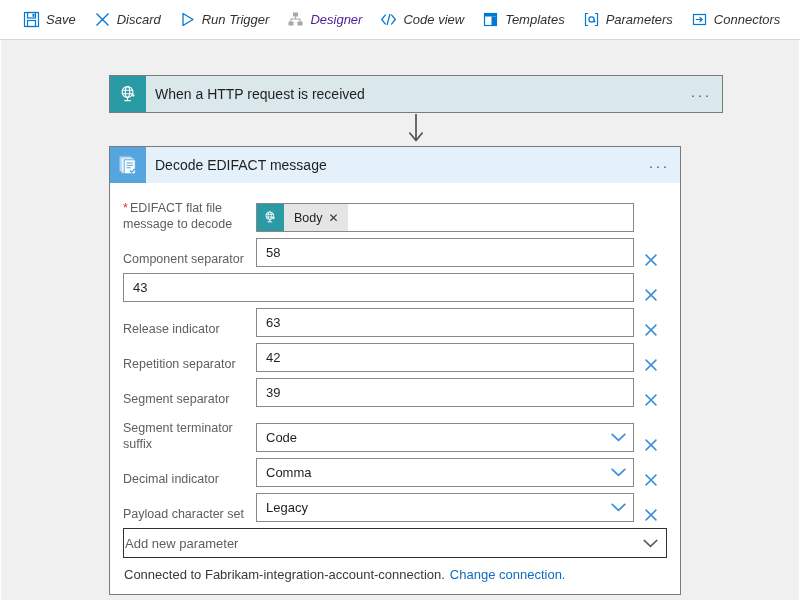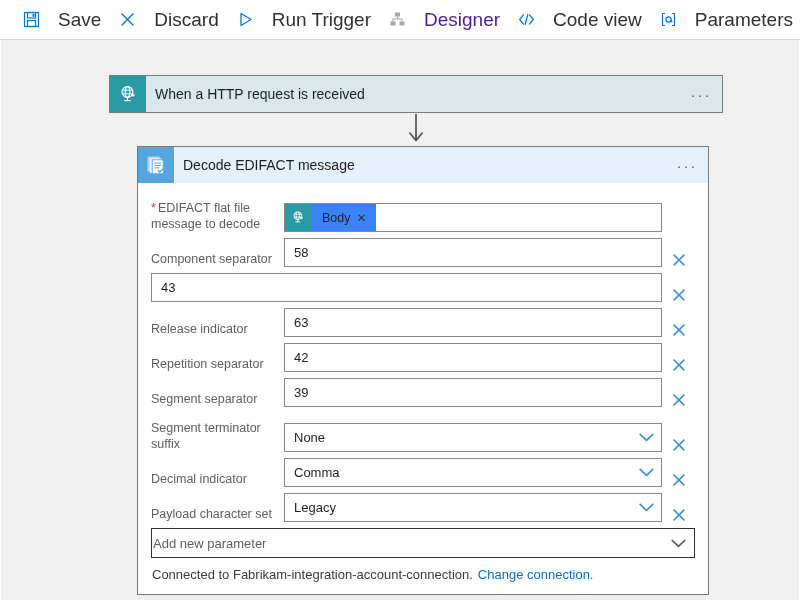--- a/index.html
+++ b/index.html
@@ -28,23 +28,24 @@
   }
   .tb-item {
     display: flex;
     align-items: center;
     height: 30px;
     padding: 0 9px;
     cursor: pointer;
     white-space: nowrap;
   }
   .tb-item .tb-label {
-    font-size: 19px;
+    font-size: 13px;
     color: #323130;
-    margin-left: 18px;
+    margin-left: 6px;
+    font-style: italic;
   }
   .tb-item.disabled .tb-label { color: #4c1d95; }
   .tb-ico {
     width: 17px;
     height: 17px;
     display: inline-flex;
     align-items: center;
     justify-content: center;
     flex: 0 0 auto;
   }
@@ -73,21 +74,21 @@
     background: #ffffff;
   }
   .card-head {
     height: 36px;
     display: flex;
     align-items: center;
     box-sizing: border-box;
   }
   .trigger-card { width: 614px; }
   .trigger-card .card-head { background: #dae8ec; }
-  .action-card { width: 572px; margin-left: 28px; }
+  .action-card { width: 572px; }
   .action-card .card-head { background: #e4f1fa; }
 
   .card-icon {
     width: 36px;
     height: 36px;
     flex: 0 0 auto;
     display: flex;
     align-items: center;
     justify-content: center;
   }
@@ -168,21 +169,21 @@
     pointer-events: none;
   }
   .token-fld {
     height: 29px;
     padding: 0;
     align-items: stretch;
   }
   .token {
     display: flex;
     align-items: center;
-    background: #3b82f6;
+    background: #e5e5e5;
     height: 27px;
     margin: 0;
     cursor: default;
   }
   .token-ico {
     width: 27px;
     height: 27px;
     background: #2a9ba5;
     display: flex;
     align-items: center;
@@ -304,38 +305,38 @@
         <path d="M12.2 3.6 L16.2 8.5 L12.2 13.4" stroke="#0078d4" stroke-width="1.3" fill="none" stroke-linecap="round" stroke-linejoin="round"></path>
         <path d="M10.4 3.2 L7.6 13.8" stroke="#0078d4" stroke-width="1.3" fill="none" stroke-linecap="round"></path>
       </svg>
     </span>
     <span class="tb-label">Code view</span>
   </div>
 
   <div class="tb-item">
     <span class="tb-ico">
       <svg width="17" height="17" viewBox="0 0 17 17">
+        <rect x="2.5" y="2.5" width="12" height="12" fill="none" stroke="#0078d4" stroke-width="1.2"></rect>
+        <rect x="2.5" y="2.5" width="12" height="3" fill="#0078d4"></rect>
+        <rect x="9.5" y="5.5" width="5" height="9" fill="#0078d4"></rect>
+      </svg>
+    </span>
+    <span class="tb-label">Templates</span>
+  </div>
+
+  <div class="tb-item">
+    <span class="tb-ico">
+      <svg width="17" height="17" viewBox="0 0 17 17">
         <path d="M5 2.5 L2.5 2.5 L2.5 14.5 L5 14.5" stroke="#0078d4" stroke-width="1.2" fill="none"></path>
         <path d="M12 2.5 L14.5 2.5 L14.5 14.5 L12 14.5" stroke="#0078d4" stroke-width="1.2" fill="none"></path>
         <circle cx="8.5" cy="8.5" r="2.6" fill="none" stroke="#0078d4" stroke-width="1.2"></circle>
         <path d="M11.1 8.5 L11.1 10.6 L12.4 10.6" stroke="#0078d4" stroke-width="1.2" fill="none"></path>
       </svg>
     </span>
     <span class="tb-label">Parameters</span>
-  </div>
-
-  <div class="tb-item">
-    <span class="tb-ico">
-      <svg width="17" height="17" viewBox="0 0 17 17">
-        <rect x="2.5" y="2.5" width="12" height="12" fill="none" stroke="#0078d4" stroke-width="1.2"></rect>
-        <rect x="2.5" y="2.5" width="12" height="3" fill="#0078d4"></rect>
-        <rect x="9.5" y="5.5" width="5" height="9" fill="#0078d4"></rect>
-      </svg>
-    </span>
-    <span class="tb-label">Templates</span>
   </div>
 
   <div class="tb-item">
     <span class="tb-ico">
       <svg width="17" height="17" viewBox="0 0 17 17">
         <rect x="2.5" y="3.5" width="12" height="10" fill="none" stroke="#0078d4" stroke-width="1.2"></rect>
         <path d="M5.2 8.5 L11 8.5 M9 6.5 L11.2 8.5 L9 10.5" stroke="#0078d4" stroke-width="1.2" fill="none" stroke-linecap="round" stroke-linejoin="round"></path>
       </svg>
     </span>
     <span class="tb-label">Connectors</span>
@@ -465,21 +466,21 @@
           <div class="row-delete">
             <svg width="14" height="14" viewBox="0 0 14 14">
                 <path d="M1.6 1.6 L12.4 12.4 M12.4 1.6 L1.6 12.4" stroke="#3c8fd8" stroke-width="1.5" fill="none"></path>
               </svg>
           </div>
         </div>
 
         <div class="field-row">
           <div class="field-label">Segment terminator suffix</div>
           <div class="field-control">
-            <div class="fld select">None</div>
+            <div class="fld select">Code</div>
             <span class="chevron">
               <svg width="15" height="9" viewBox="0 0 15 9">
                   <path d="M1.2 1.4 L7.5 7.4 L13.8 1.4" stroke="#3c8fd8" stroke-width="1.7" fill="none" stroke-linecap="round" stroke-linejoin="round"></path>
                 </svg>
             </span>
           </div>
           <div class="row-delete">
             <svg width="14" height="14" viewBox="0 0 14 14">
                 <path d="M1.6 1.6 L12.4 12.4 M12.4 1.6 L1.6 12.4" stroke="#3c8fd8" stroke-width="1.5" fill="none"></path>
               </svg>

